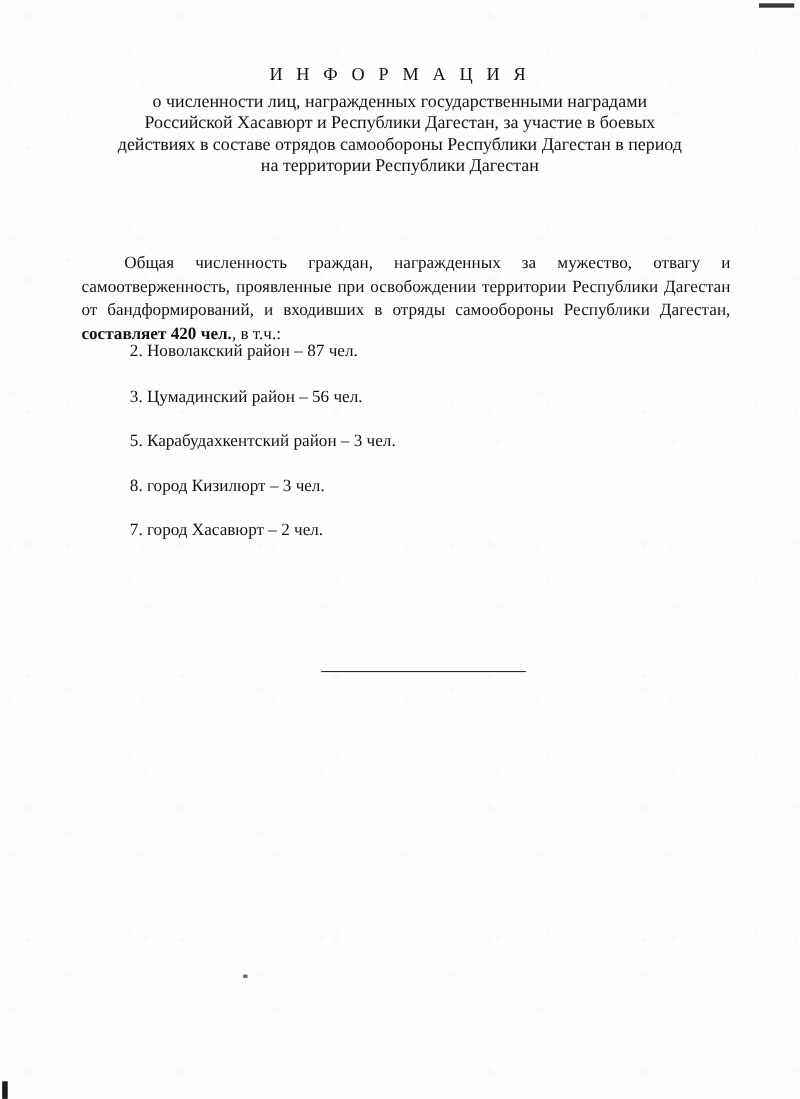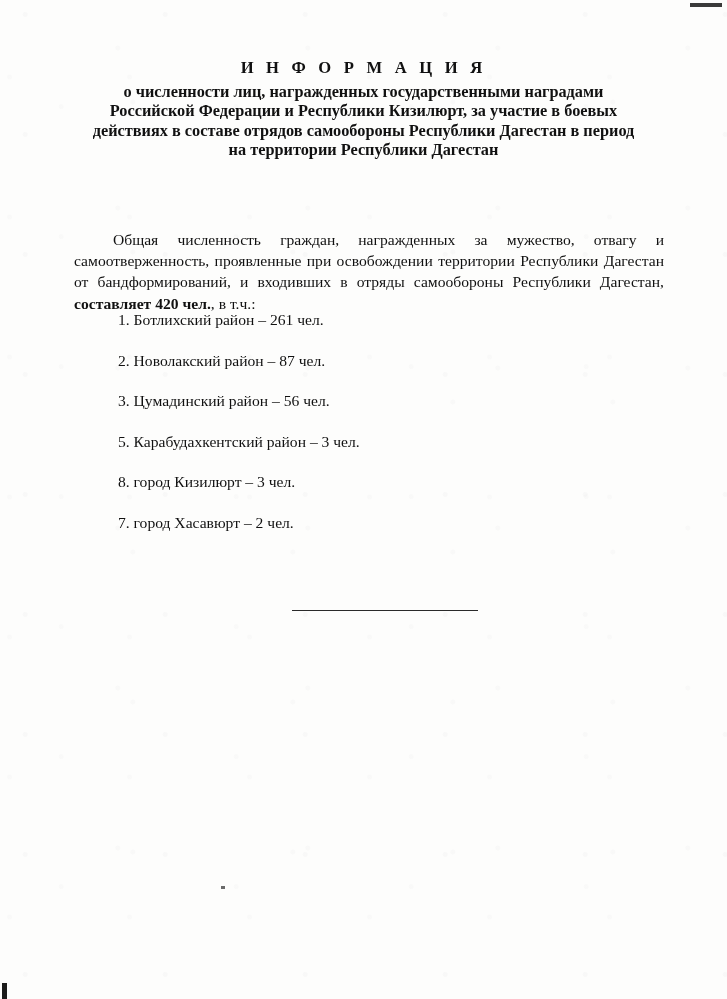--- a/index.html
+++ b/index.html
@@ -63,21 +63,21 @@
     background: #6a6a6a;
   }
 
   
   .doc-title {
     position: absolute;
     top: 58px;
     left: 66px;
     width: 595px;
     text-align: center;
-    font-weight: bold;
+    font-weight: normal;
     font-size: 16.3px;
     line-height: 19.6px;
   }
   .title-heading {
     display: block;
     letter-spacing: 4.2px;
     font-size: 16.6px;
     margin-bottom: 4px;
   }
   .title-line { display: block; }
@@ -130,29 +130,28 @@
 
 <div class="page">
 
   <div class="artifact-top-right"></div>
   <div class="artifact-bottom-left"></div>
   <div class="artifact-speck"></div>
 
   <div class="doc-title">
     <span class="title-heading">И Н Ф О Р М А Ц И Я</span>
     <span class="title-line">о численности лиц, награжденных государственными наградами</span>
-    <span class="title-line">Российской Федерации и Республики Кизилюрт, за участие в боевых</span>
+    <span class="title-line">Российской Хасавюрт и Республики Дагестан, за участие в боевых</span>
     <span class="title-line">действиях в составе отрядов самообороны Республики Дагестан в период</span>
     <span class="title-line">на территории Республики Дагестан</span>
   </div>
 
   <p class="body-paragraph"><span>Общая численность граждан, награжденных за мужество, отвагу и самоотверженность, проявленные при освобождении территории Республики Дагестан от бандформирований, и входивших в отряды самообороны Республики Дагестан, </span><span class="emph">составляет 420 чел.</span><span>, в т.ч.:</span></p>
 
   <ol class="district-list">
-    <li class="district-item">1. Ботлихский район – 261 чел.</li>
     <li class="district-item">2. Новолакский район – 87 чел.</li>
     <li class="district-item">3. Цумадинский район – 56 чел.</li>
     <li class="district-item">5. Карабудахкентский район – 3 чел.</li>
     <li class="district-item">8. город Кизилюрт – 3 чел.</li>
     <li class="district-item">7. город Хасавюрт – 2 чел.</li>
   </ol>
 
   <hr class="signature-rule">
 
 </div>

